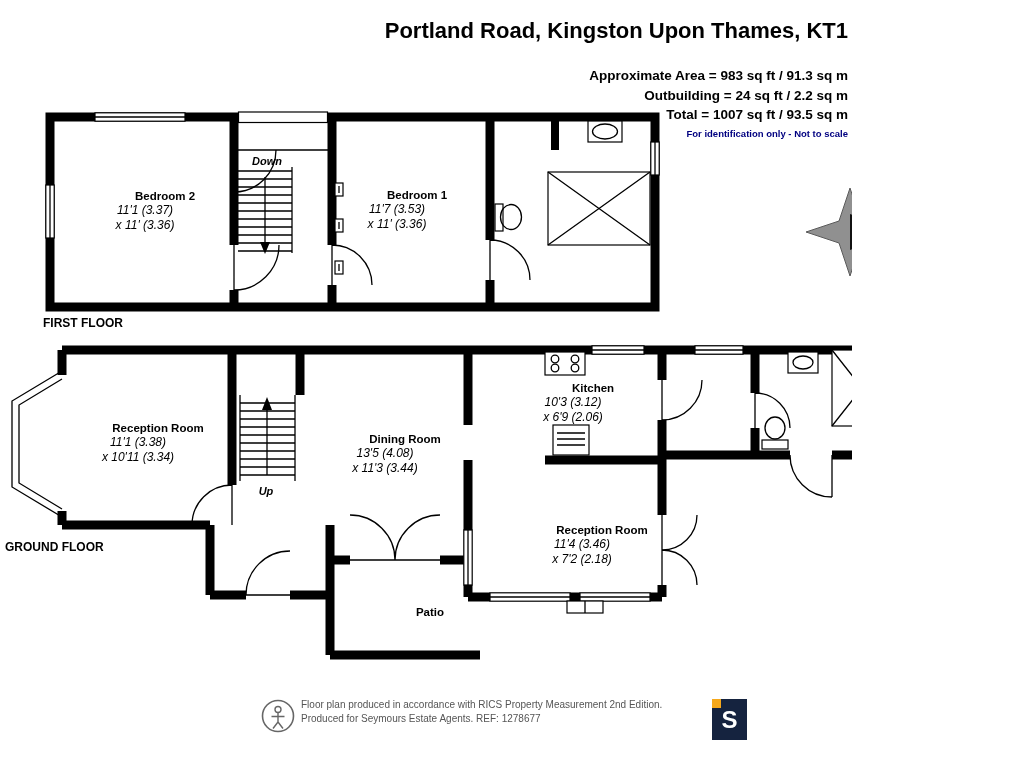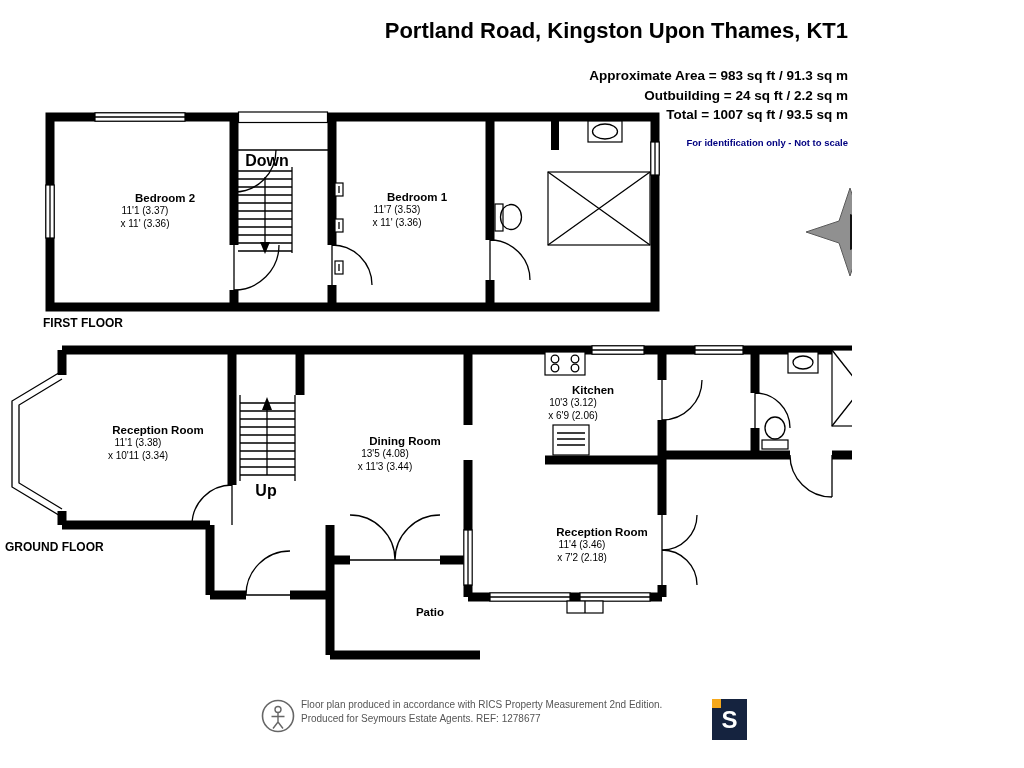--- a/index.html
+++ b/index.html
@@ -9,28 +9,28 @@
   
   .w{stroke:#000;stroke-width:9;fill:none;}
   .w8{stroke:#000;stroke-width:8;fill:none;}
   .t{stroke:#000;stroke-width:1.3;fill:none;}
   .wf{fill:#fff;stroke:#000;stroke-width:1.2;}
   .blk{fill:#000;stroke:none;}
   
   .hdr{position:absolute;top:18px;right:4px;text-align:right;}
   .title{font-size:22px;font-weight:bold;letter-spacing:0px;}
   .areas{margin-top:22px;font-size:13.5px;font-weight:bold;line-height:1.45;}
-  .disclaimer{margin-top:12px;font-size:9.5px;font-weight:bold;color:#000080;}
+  .disclaimer{margin-top:3px;font-size:9.5px;font-weight:bold;color:#000080;}
   
   .rlabel{position:absolute;transform:translate(-50%,-50%);text-align:center;white-space:nowrap;}
   .rname{font-weight:bold;font-size:11.5px;line-height:1.25;padding-left:40px;}
   .rname2{font-weight:bold;font-size:10.5px;line-height:1.25;}
-  .rdim{font-size:10px;line-height:1.25;}
+  .rdim{font-size:12px;line-height:1.25;font-style:italic;}
   .floor-label{position:absolute;font-weight:bold;font-size:12px;}
-  .stair-label{position:absolute;transform:translate(-50%,-50%);font-weight:bold;font-size:16px;}
+  .stair-label{position:absolute;transform:translate(-50%,-50%);font-weight:bold;font-size:11px;font-style:italic;}
   
   .ftext{position:absolute;left:301px;top:698px;font-size:10px;color:#555;line-height:1.4;}
   .slogo{position:absolute;left:712px;top:699px;width:35px;height:41px;background:#15233f;
          display:flex;align-items:center;justify-content:center;}
   .slogo span{color:#fff;font-size:24px;font-weight:bold;}
   .slogo-accent{position:absolute;left:0;top:0;width:9px;height:9px;background:#f5a81c;}
 </style>
 </head>
 <body>
 

